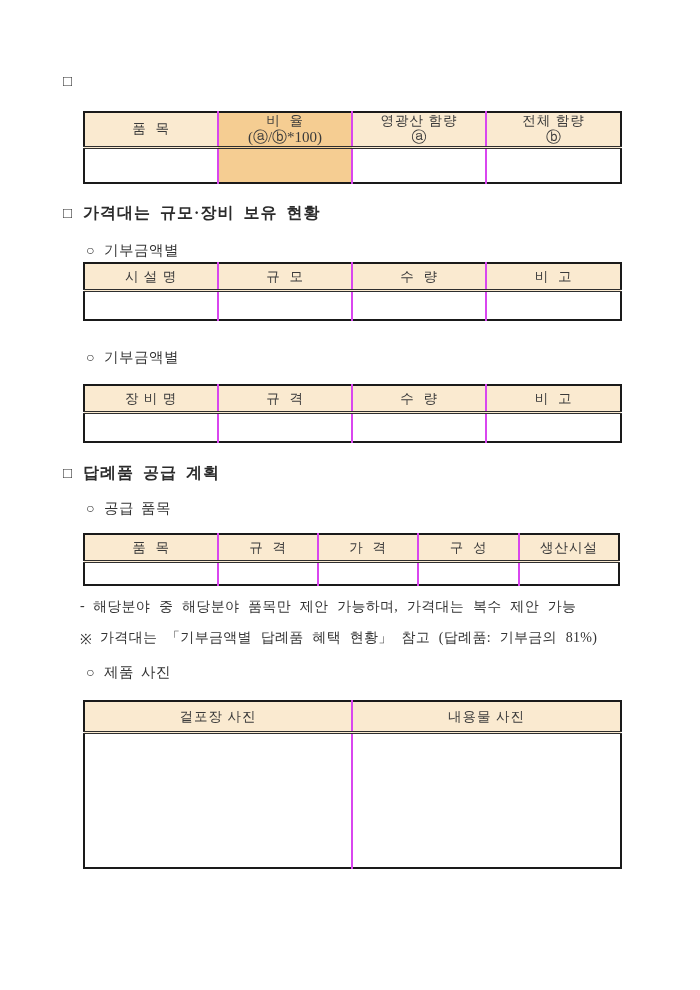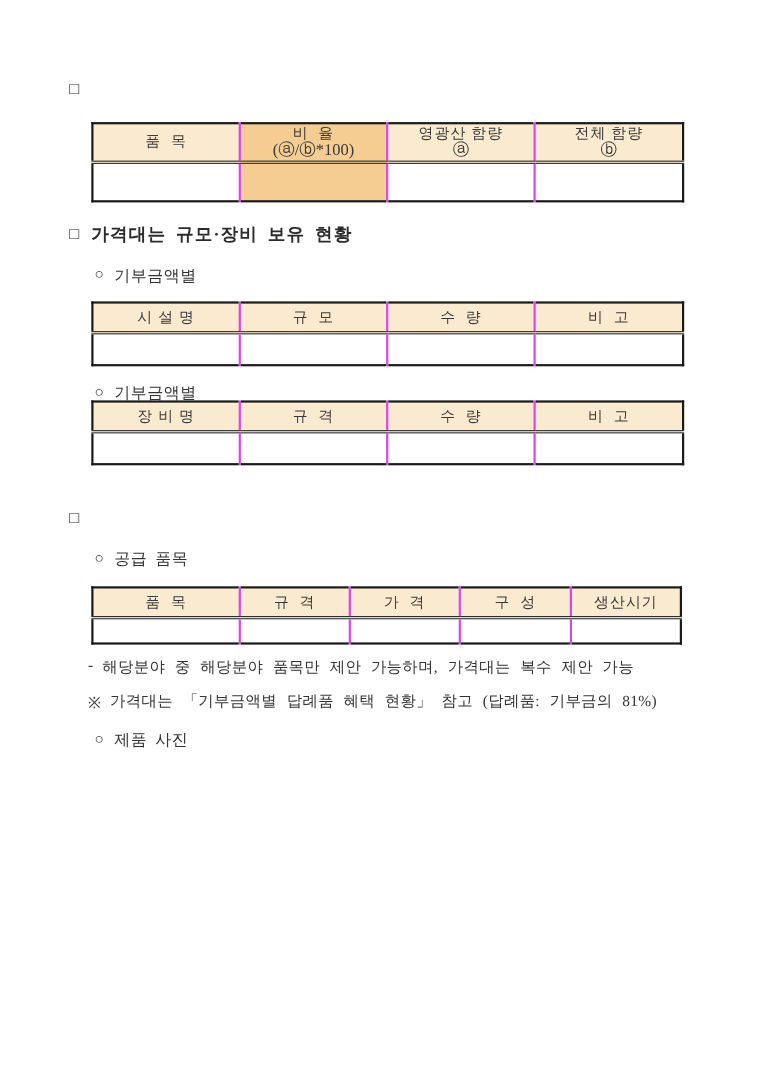--- a/index.html
+++ b/index.html
@@ -116,21 +116,21 @@
   <div class="sec-title" style="top:203px">
     <span class="bullet">□</span>
     <span>가격대는 규모·장비 보유 현황</span>
   </div>
 
   <div class="sub-title" style="top:241px">
     <span class="bullet">○</span>
     <span>기부금액별</span>
   </div>
 
-  <table class="tbl t2" style="top:274px">
+  <table class="tbl t2" style="top:262px">
     <colgroup>
         <col style="width:134px">
         <col style="width:134px">
         <col style="width:134px">
         <col style="width:135px">
       </colgroup>
     <thead>
       <tr>
         <td><span class="hdr-text">시 설 명</span></td>
         <td><span class="hdr-text">규  모</span></td>
@@ -146,21 +146,21 @@
         <td></td>
       </tr>
     </tbody>
   </table>
 
   <div class="sub-title" style="top:348px">
     <span class="bullet">○</span>
     <span>기부금액별</span>
   </div>
 
-  <table class="tbl t3" style="top:364px">
+  <table class="tbl t3" style="top:384px">
     <colgroup>
         <col style="width:134px">
         <col style="width:134px">
         <col style="width:134px">
         <col style="width:135px">
       </colgroup>
     <thead>
       <tr>
         <td><span class="hdr-text">장 비 명</span></td>
         <td><span class="hdr-text">규  격</span></td>
@@ -173,20 +173,21 @@
         <td></td>
         <td></td>
         <td></td>
         <td></td>
       </tr>
     </tbody>
   </table>
 
   <div class="sec-title" style="top:463px">
     <span class="bullet">□</span>
+    <span>답례품 공급 계획</span>
   </div>
 
   <div class="sub-title" style="top:499px">
     <span class="bullet">○</span>
     <span>공급 품목</span>
   </div>
 
   <table class="tbl t4" style="top:533px">
     <colgroup>
         <col style="width:134px">
@@ -194,21 +195,21 @@
         <col style="width:100px">
         <col style="width:101px">
         <col style="width:100px">
       </colgroup>
     <thead>
       <tr>
         <td><span class="hdr-text">품  목</span></td>
         <td><span class="hdr-text">규  격</span></td>
         <td><span class="hdr-text">가  격</span></td>
         <td><span class="hdr-text">구  성</span></td>
-        <td><span class="hdr-text">생산시기</span></td>
+        <td><span class="hdr-text">생산시설</span></td>
       </tr>
     </thead>
     <tbody>
       <tr>
         <td></td>
         <td></td>
         <td></td>
         <td></td>
         <td></td>
       </tr>
@@ -223,14 +224,32 @@
   <div class="note" style="top:629px">
     <span>※</span>
     <span>가격대는 「기부금액별 답례품 혜택 현황」 참고 (답례품: 기부금의 81%)</span>
   </div>
 
   <div class="sub-title" style="top:663px">
     <span class="bullet">○</span>
     <span>제품 사진</span>
   </div>
 
+  <table class="tbl t5" style="top:700px">
+    <colgroup>
+        <col style="width:268px">
+        <col style="width:269px">
+      </colgroup>
+    <thead>
+      <tr>
+        <td><span class="hdr-text">겉포장 사진</span></td>
+        <td><span class="hdr-text">내용물 사진</span></td>
+      </tr>
+    </thead>
+    <tbody>
+      <tr>
+        <td></td>
+        <td></td>
+      </tr>
+    </tbody>
+  </table>
 
 </div>
 
 </body></html>

